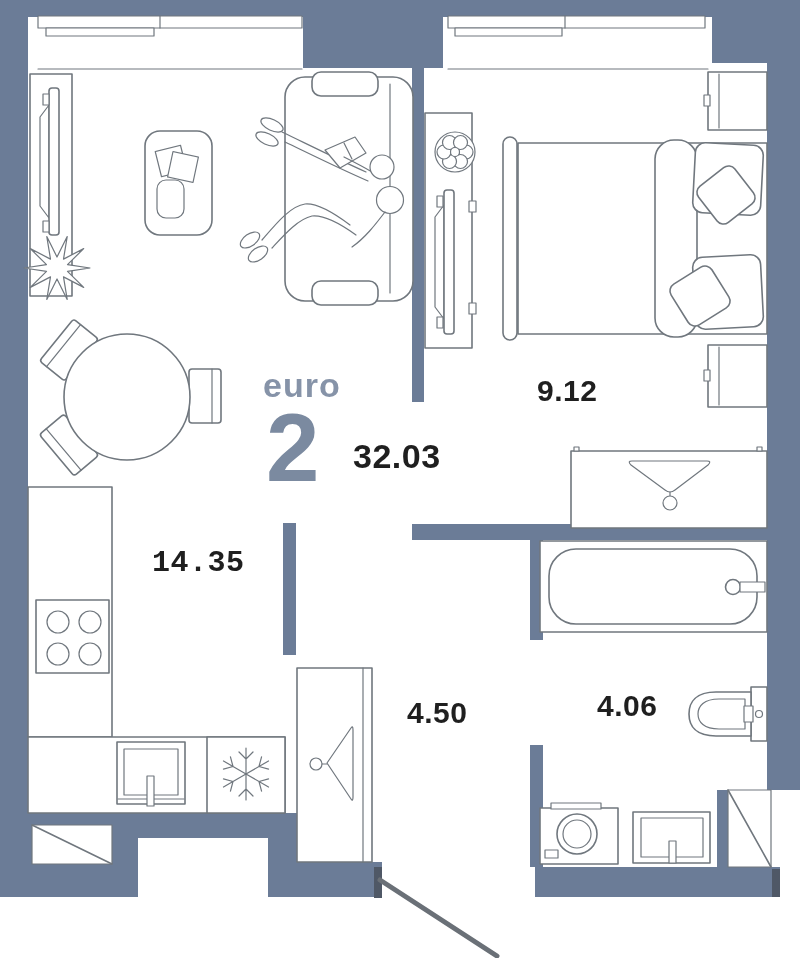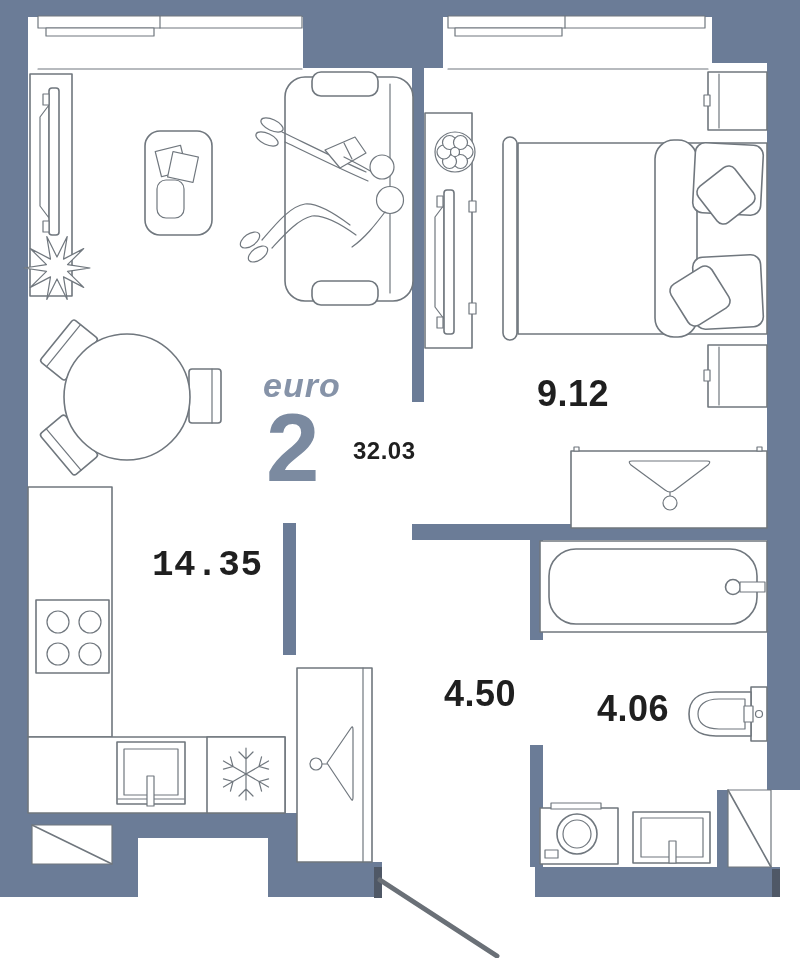--- a/index.html
+++ b/index.html
@@ -13,23 +13,23 @@
   }
   html,body{margin:0;padding:0;background:#fff;}
   #plan{position:relative;width:800px;height:958px;background:#fff;overflow:hidden;
         font-family:"Liberation Sans",sans-serif;}
   #plan svg{position:absolute;left:0;top:0;}
   .w{fill:var(--wall);stroke:none;}
   .ln{stroke:var(--line);fill:none;stroke-width:1.6;stroke-linecap:round;stroke-linejoin:round;}
   .lnf{stroke:var(--line);fill:#fff;stroke-width:1.6;stroke-linecap:round;stroke-linejoin:round;}
   .thin{stroke-width:1.2;}
   .lbl{position:absolute;font-weight:bold;line-height:1;white-space:nowrap;}
-  .lbl-area{color:var(--t-area);font-size:36px;letter-spacing:0.5px;}
-  .lbl-total{color:var(--t-area);font-size:24px;letter-spacing:0.5px;}
-  .lbl-euro{color:var(--t-euro);font-size:34px;letter-spacing:1px;font-style:italic;}
+  .lbl-area{color:var(--t-area);font-size:30px;letter-spacing:0.5px;}
+  .lbl-total{color:var(--t-area);font-size:34px;letter-spacing:0.5px;}
+  .lbl-euro{color:var(--t-euro);font-size:34px;letter-spacing:1px;}
   .lbl-num{color:var(--t-num);font-size:96px;}
 </style>
 </head>
 <body>
 
 <div id="plan">
 <svg width="800" height="958" viewBox="0 0 800 958">
 
   <defs>
     <g id="sf-arm">
@@ -258,15 +258,15 @@
     <rect class="lnf thin" x="641" y="818" width="62" height="39"></rect>
     <rect class="lnf thin" x="669" y="841" width="7" height="22"></rect>
   </g>
 </svg>
 
   <div class="lbl lbl-euro" style="left:263px;top:368px;">euro</div>
   <div class="lbl lbl-num" style="left:266px;top:400px;">2</div>
   <div class="lbl lbl-total" style="left:353px;top:439px;">32.03</div>
   <div class="lbl lbl-area" style="left:152px;top:548px;font-family:Liberation Mono, monospace;">14.35</div>
   <div class="lbl lbl-area" style="left:537px;top:376px;">9.12</div>
-  <div class="lbl lbl-area" style="left:407px;top:676px;margin-left:37px;">4.50</div>
+  <div class="lbl lbl-area" style="left:407px;top:698px;">4.50</div>
   <div class="lbl lbl-area" style="left:560px;top:691px;margin-left:37px;">4.06</div>
 </div>
 
 </body></html>

